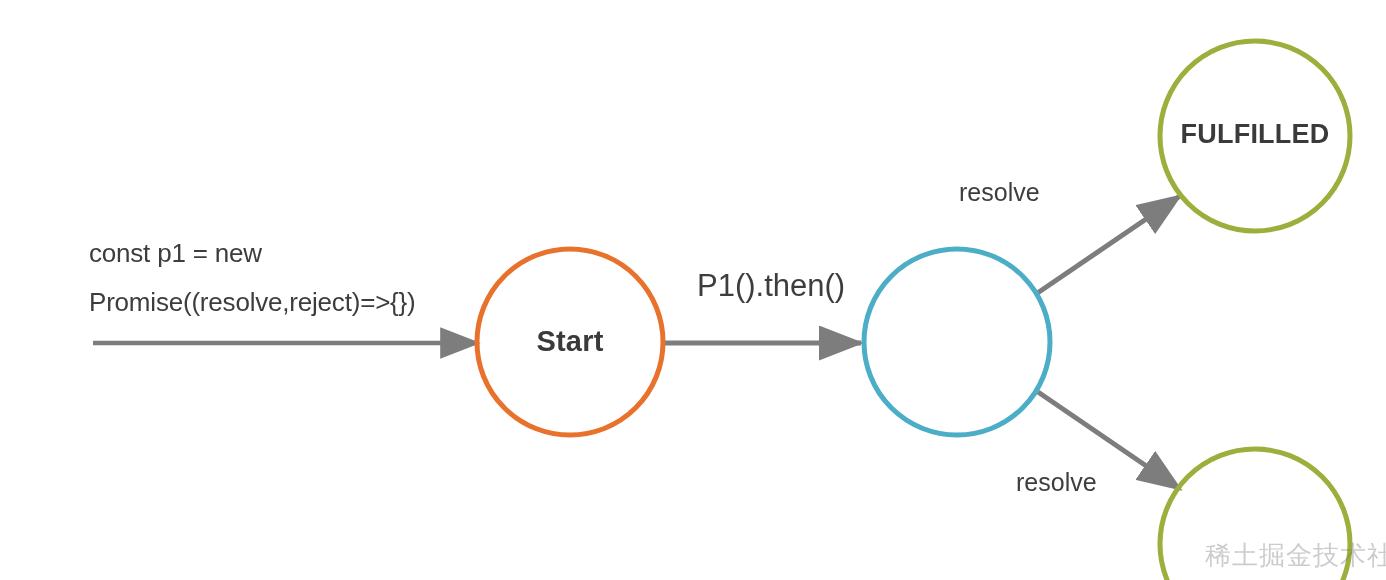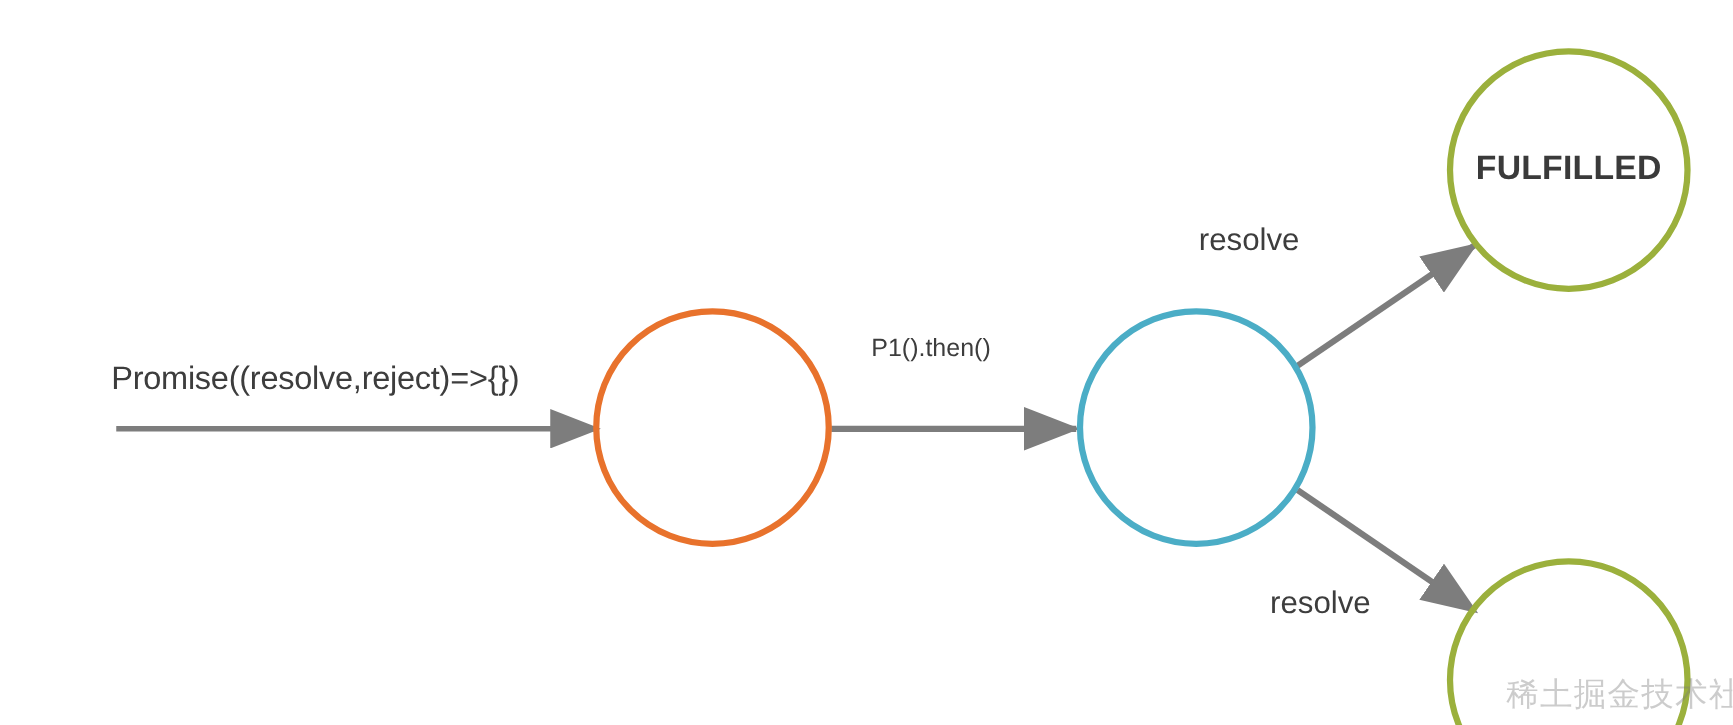--- a/index.html
+++ b/index.html
@@ -53,21 +53,21 @@
     font-size: 27px;
   }
   #label-fulfilled {
     left: 1155px; top: 119px; width: 200px;
     font-size: 27px;
   }
   #label-rejected {
     left: 1155px; top: 527px; width: 200px;
     font-size: 27px;
   }
-  #label-then  { left: 697px; top: 268px; font-size: 20px; }
+  #label-then  { left: 697px; top: 268px; font-size: 31px; }
   #label-resolve { left: 959px; top: 178px; font-size: 25px; }
   #label-reject  { left: 1016px; top: 468px; font-size: 25px; }
   #code-line-1 { left: 89px; top: 238px; }
   #code-line-2 { left: 89px; top: 287px; }
   #watermark {
     position: absolute;
     left: 1205px;
     top: 538px;
     font-size: 26px;
     color: rgba(120,120,120,0.38);
@@ -95,23 +95,25 @@
     <line x1="1036" y1="294" x2="1180" y2="196" stroke="#7d7d7d" stroke-width="5" marker-end="url(#arrowhead)"></line>
 
     <line x1="1038" y1="392" x2="1180" y2="489" stroke="#7d7d7d" stroke-width="5" marker-end="url(#arrowhead)"></line>
 
     <circle cx="570" cy="342" r="93" fill="none" stroke="#e8722c" stroke-width="5"></circle>
     <circle cx="957" cy="342" r="93" fill="none" stroke="#4badc6" stroke-width="5"></circle>
     <circle cx="1255" cy="136" r="95" fill="none" stroke="#9bb03c" stroke-width="5"></circle>
     <circle cx="1255" cy="544" r="95" fill="none" stroke="#9bb03c" stroke-width="5"></circle>
   </svg>
 
+  <div class="node-label" id="label-start">Start</div>
   <div class="node-label" id="label-fulfilled">FULFILLED</div>
 
   <div class="edge-label" id="label-then">P1().then()</div>
   <div class="edge-label" id="label-resolve">resolve</div>
   <div class="edge-label" id="label-reject">resolve</div>
 
+  <div class="code-line" id="code-line-1">const p1 = new</div>
   <div class="code-line" id="code-line-2">Promise((resolve,reject)=&gt;{})</div>
 
   <div id="watermark">稀土掘金技术社区</div>
 
 </div>
 
 </body></html>

